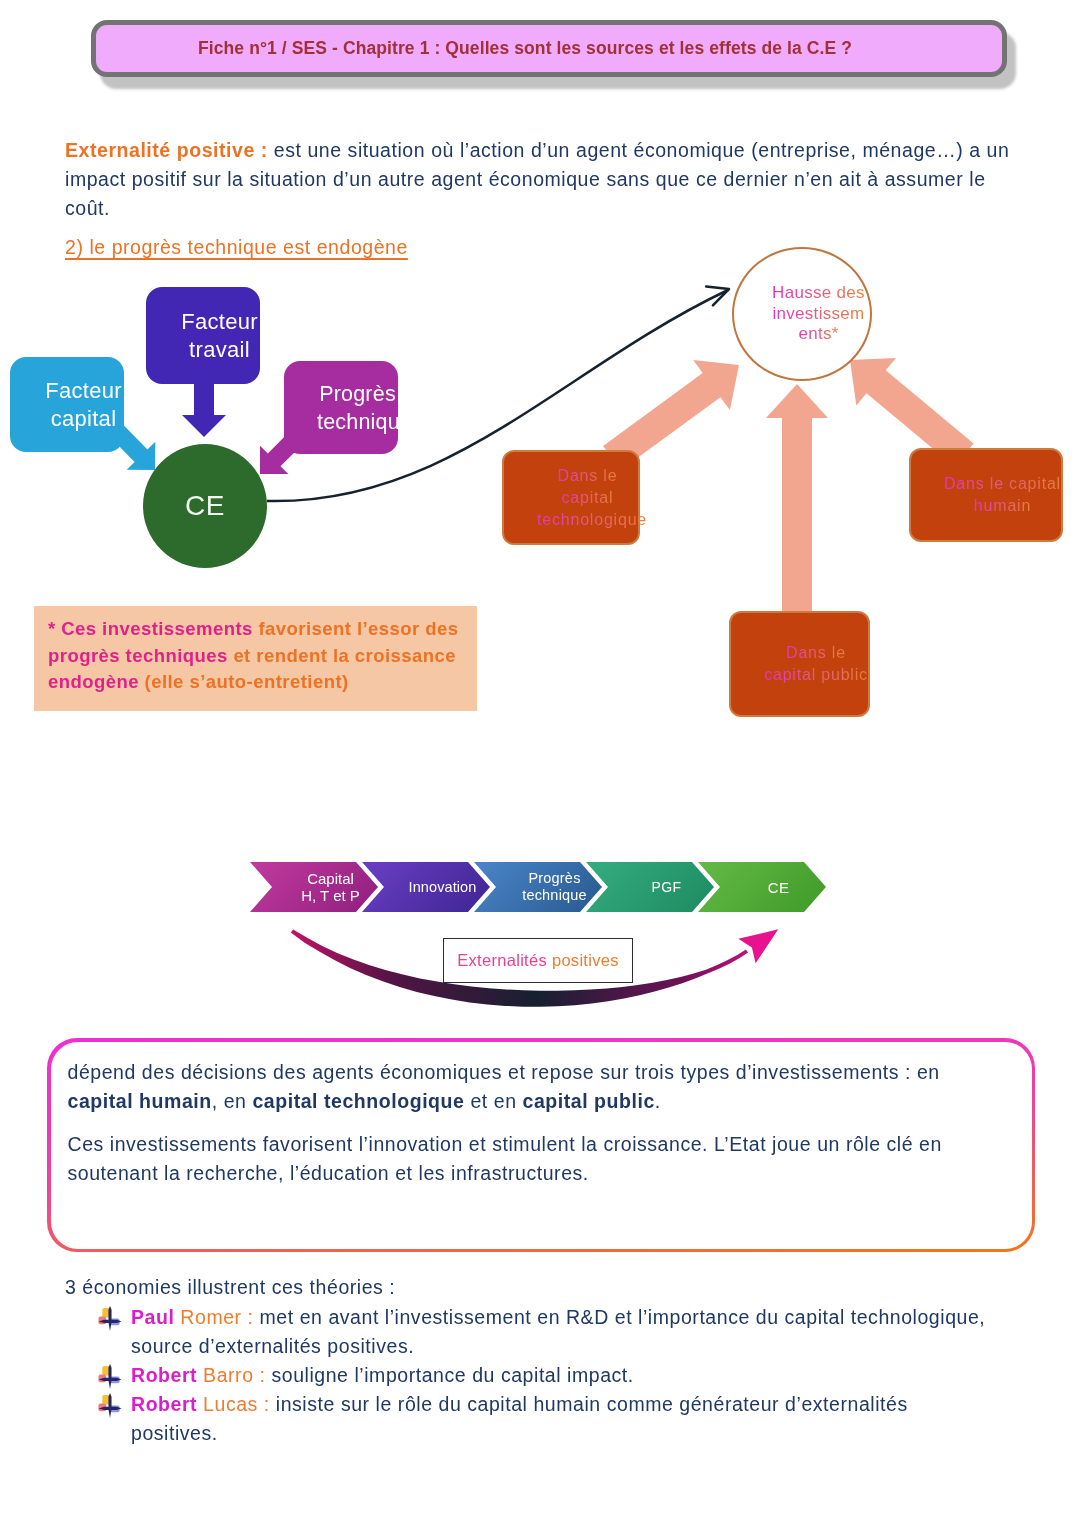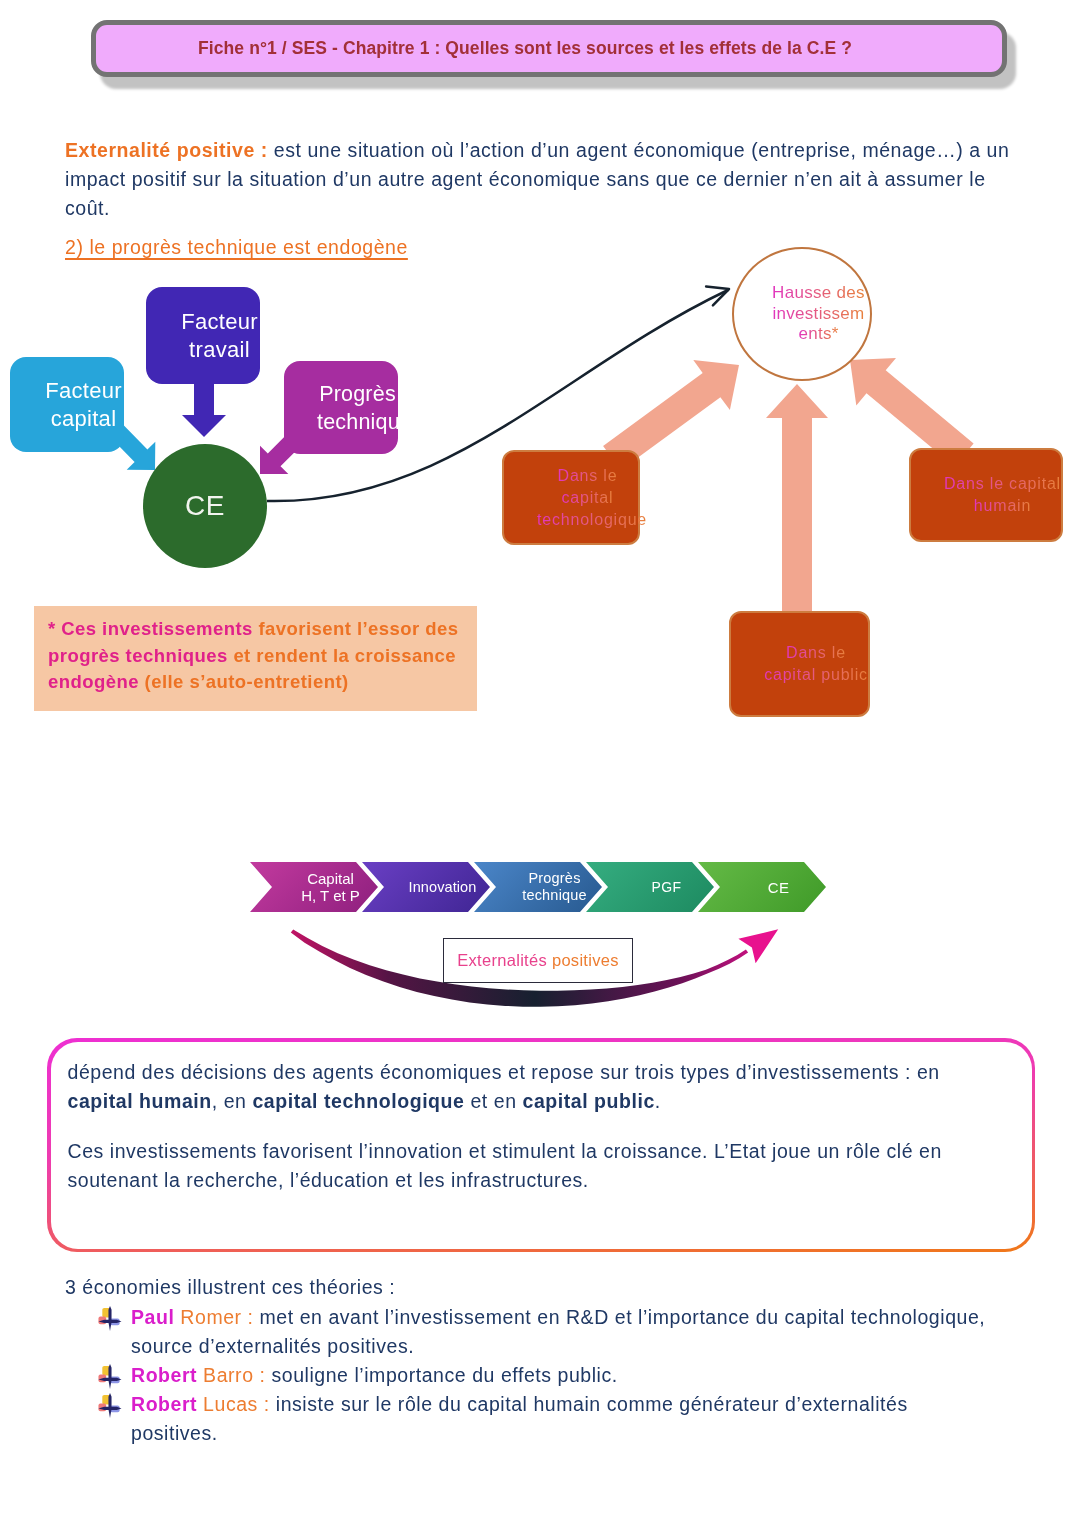--- a/index.html
+++ b/index.html
@@ -86,21 +86,21 @@
   
   .summary-wrap {
     left:47px; top:1038px; width:988px; height:214px;
     background:linear-gradient(175deg,#ee2fd2 0%,#ee3bb0 40%,#f07818 100%);
     border-radius:30px; padding:3.5px; z-index:2;
   }
   .summary-inner {
     width:100%; height:100%; background:#fff; border-radius:27px;
     padding:16px 17px; font-size:19.5px; letter-spacing:0.55px; line-height:29px; color:#1f3864;
   }
-  .summary-inner .para2 { margin-top:21px; }
+  .summary-inner .para2 { margin-top:14px; }
 
   
   .theories-heading { left:65px; top:1276px; font-size:19.5px; letter-spacing:0.55px; color:#1f3864; z-index:2; }
   .theories { left:98px; top:1303px; width:935px; font-size:19.5px; letter-spacing:0.55px; line-height:29px; color:#1f3864; z-index:2; }
   .titem { position:relative; padding-left:33px; }
   .titem .bullet { position:absolute; left:0; top:3px; width:24px; height:25px; }
 
   svg.layer { position:absolute; left:0; top:0; z-index:1; pointer-events:none; }
 </style>
 </head>
@@ -231,21 +231,21 @@
   </div>
   <div class="titem">
     <svg class="bullet" viewBox="0 0 24 26">
       <rect x="4" y="2" width="9" height="10" rx="2" fill="#f2c233"></rect>
       <rect x="0" y="11" width="8" height="8" rx="2" fill="#ef7a7a"></rect>
       <rect x="12" y="13" width="10" height="7" rx="2" fill="#8d95e6"></rect>
       <polygon points="12,0 13.6,4 13.6,17 12,26 10.4,17 10.4,4" fill="#252567"></polygon>
       <polygon points="0,16 6,14.2 19,14.2 24,16 19,17.8 6,17.8" fill="#252567"></polygon>
     </svg>
     <div>
-        <div class="rt-line"><span class="s-fuchsia">Robert</span><span class="s-orangeb"> Barro : </span><span class="s-navy">souligne l’importance du effets public.</span></div>
+        <div class="rt-line"><span class="s-fuchsia">Robert</span><span class="s-orangeb"> Barro : </span><span class="s-navy">souligne l’importance du capital impact.</span></div>
       </div>
   </div>
   <div class="titem">
     <svg class="bullet" viewBox="0 0 24 26">
       <rect x="4" y="2" width="9" height="10" rx="2" fill="#f2c233"></rect>
       <rect x="0" y="11" width="8" height="8" rx="2" fill="#ef7a7a"></rect>
       <rect x="12" y="13" width="10" height="7" rx="2" fill="#8d95e6"></rect>
       <polygon points="12,0 13.6,4 13.6,17 12,26 10.4,17 10.4,4" fill="#252567"></polygon>
       <polygon points="0,16 6,14.2 19,14.2 24,16 19,17.8 6,17.8" fill="#252567"></polygon>
     </svg>

